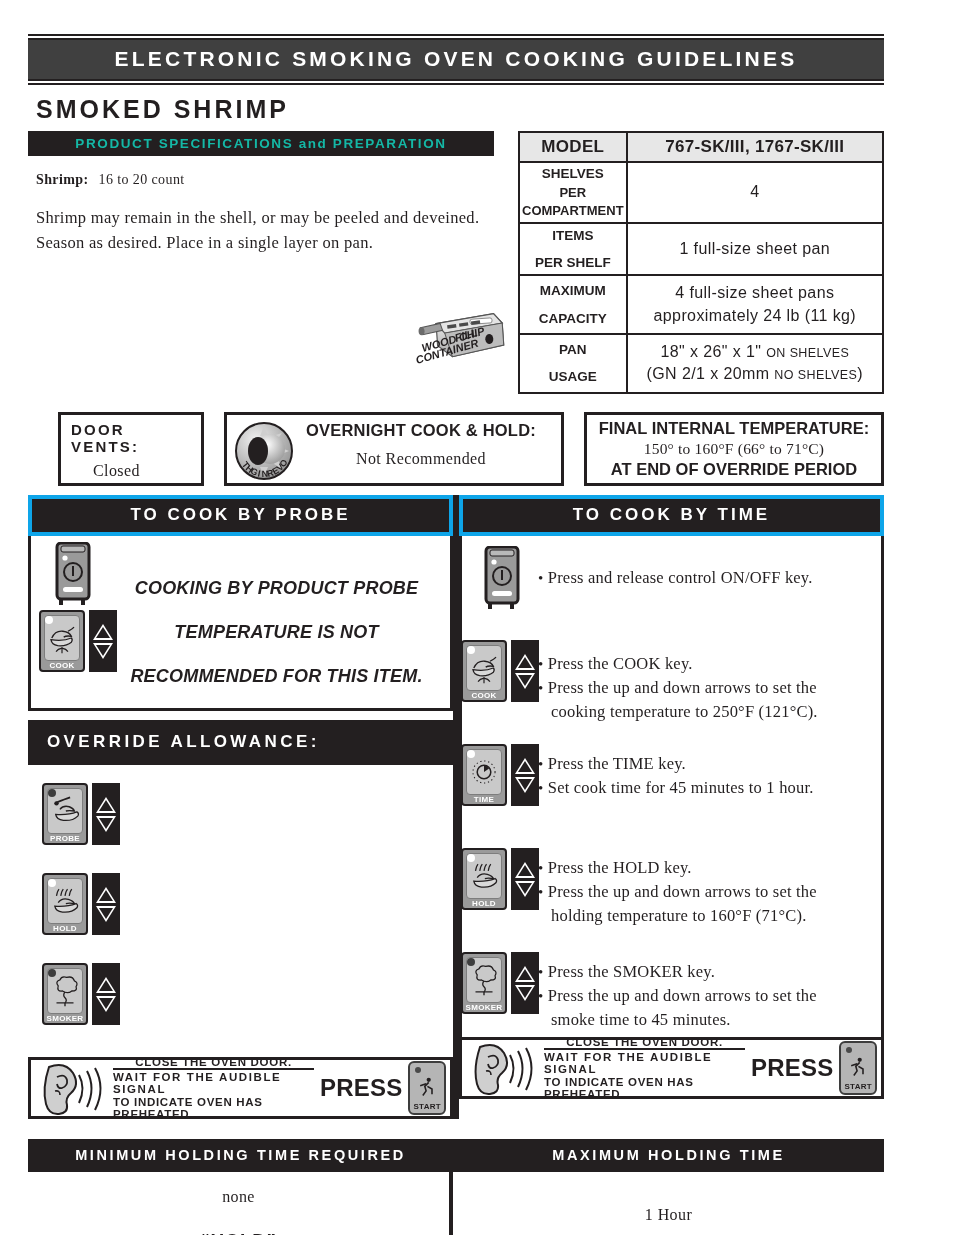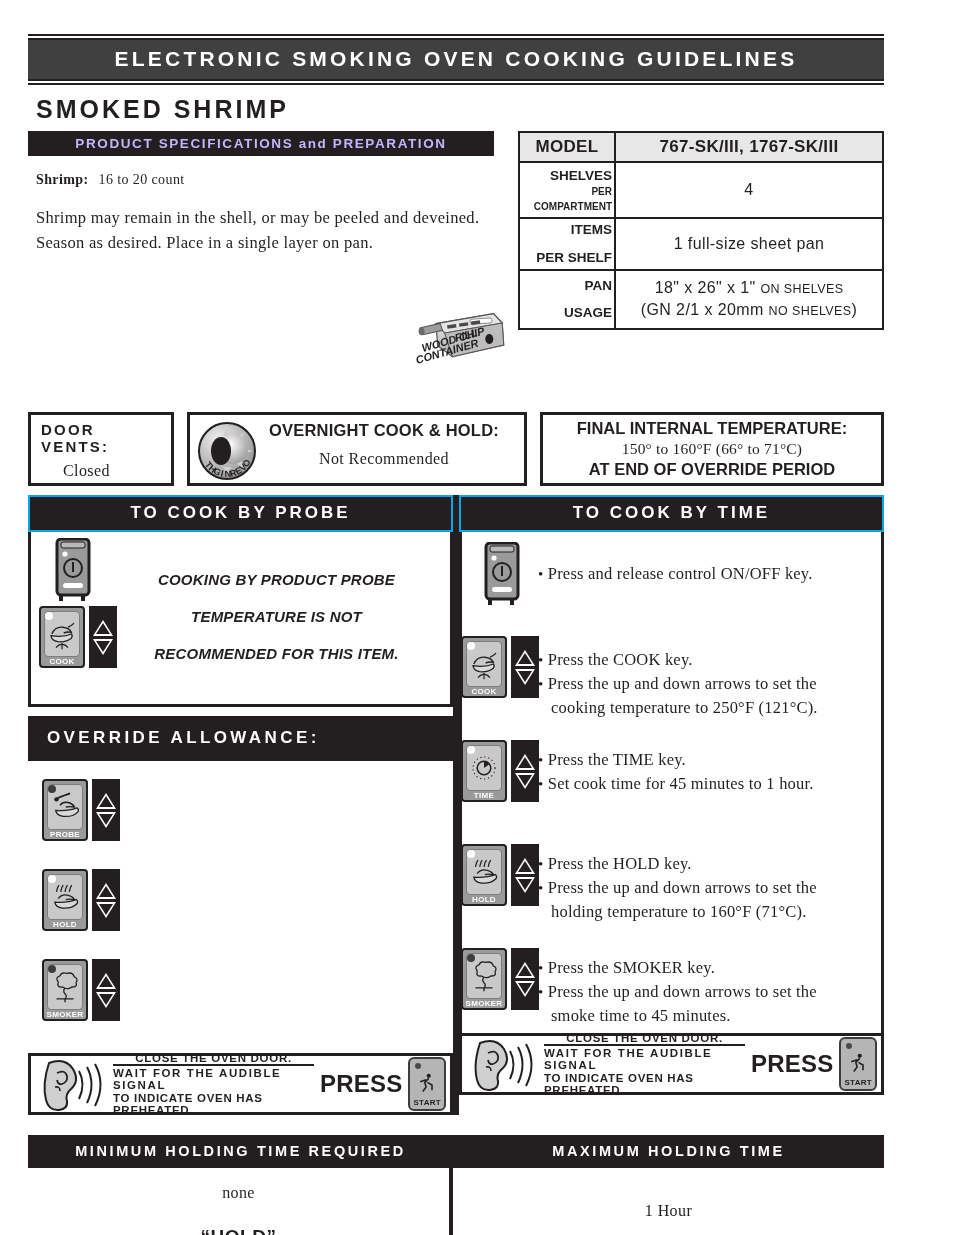--- a/index.html
+++ b/index.html
@@ -33,57 +33,57 @@
     font-weight:bold;
     font-size:25px;
     letter-spacing:3px;
     margin:10px 0 7px 8px;
   }
 
   
   .spec { display:flex; align-items:flex-start; }
   .spec-left { width:466px; }
   .spec-left-head {
-    background:#231f20; color:#c4b5fd;
+    background:#231f20; color:#14b8a6;
     font-family:"Liberation Sans", sans-serif;
     font-weight:bold; font-size:13.5px; letter-spacing:1.6px;
     text-align:center; padding:5px 0 5px 0;
   }
   .spec-left-body { position:relative; height:248px; padding:16px 6px 0 8px; }
   .prep-line { font-size:14px; letter-spacing:.4px; margin-bottom:3px; }
   .prep-line b { font-weight:bold; }
   .prep-para { font-size:16.5px; line-height:1.5; letter-spacing:.3px; margin-top:18px; }
 
   .woodchip { position:absolute; left:383px; top:140px; width:100px; height:80px; }
 
   .spec-right { width:366px; margin-left:24px; }
   table.specs { border-collapse:collapse; width:100%; }
   table.specs td {
     border:2px solid #231f20;
     font-family:"Liberation Sans", sans-serif;
   }
   td.sp-key {
-    width:96px; text-align:right; font-weight:bold; font-size:13.5px;
+    width:96px; text-align:center; font-weight:bold; font-size:13.5px;
     padding:1px 2px; line-height:1.45; background:#fff;
   }
-  td.sp-key .sm { font-size:10px; display:block; }
+  td.sp-key .sm { font-size:13px; display:block; }
   td.sp-key .md { font-size:13.5px; display:block; }
   td.sp-val {
     text-align:center; font-family:"Liberation Serif", serif;
     font-size:16px; padding:6px 4px; line-height:1.4; letter-spacing:.4px;
   }
   td.sp-head {
     background:#e7e7e7; font-weight:bold; font-size:17px; text-align:center;
     padding:4px 0; letter-spacing:.3px;
   }
   td.sp-head.k { width:96px; }
   .smallcap { font-size:12.5px; font-variant:small-caps; letter-spacing:.4px; }
 
   
-  .row3 { display:flex; margin-top:8px; gap:13px; }
+  .row3 { display:flex; margin-top:8px; gap:20px;margin-left:30px; }
   .box { border:3px solid #231f20; background:#fff; }
   .vents { width:146px; height:74px; padding:6px 0 0 10px; }
   .vents .lab {
     font-family:"Liberation Sans", sans-serif; font-weight:bold;
     font-size:15px; letter-spacing:2.2px; line-height:1.15;
   }
   .vents .val { font-size:16px; margin-top:6px; margin-left:22px; letter-spacing:.4px; }
 
   .overnight { width:340px; height:74px; position:relative; }
   .on-logo { position:absolute; left:6px; top:5px; width:62px; height:62px; }
@@ -101,28 +101,28 @@
   
   .methods { display:flex; margin-top:9px; }
   .col-left { width:425px; }
   .col-div { width:6px; background:#231f20; margin:0 0 0 0; }
   .col-right { flex:1; margin-left:0; }
   .sec-head {
     background:#231f20; color:#fff;
     font-family:"Liberation Sans", sans-serif; font-weight:bold;
     font-size:17px; letter-spacing:3px; text-align:center; padding:6px 0 7px 0;
   }
-  .sec-head.inset { border:2px solid #0ea5e9; }
+  .sec-head.inset { border:4px solid #0ea5e9; }
 
   .probe-note-box { border-left:3px solid #231f20; border-right:3px solid #231f20;
     border-bottom:3px solid #231f20; border-top:0; padding:10px 0 10px 0; position:relative;
     height:175px; }
   .probe-note {
     font-family:"Liberation Sans", sans-serif; font-weight:bold; font-style:italic;
-    font-size:15px; text-align:center; line-height:2.45; padding-left:72px; padding-top:20px;
+    font-size:18px; text-align:center; line-height:2.45; padding-left:72px; padding-top:20px;
     letter-spacing:.2px;
   }
   .probe-keys { position:absolute; left:8px; top:6px; }
 
   .ovr-head {
     margin-top:9px;
     background:#231f20; color:#fff; border:3px solid #231f20;
     font-family:"Liberation Sans", sans-serif; font-weight:bold;
     font-size:17px; letter-spacing:3.4px; padding:9px 0 10px 16px;
   }
@@ -287,20 +287,30 @@
             <span class="sm">COMPARTMENT</span>
           </td>
           <td class="sp-val" style="height:56px;">4</td>
         </tr>
         <tr>
           <td class="sp-key">
             <span class="md">ITEMS</span>
             <span class="md" style="margin-top:8px;">PER SHELF</span>
           </td>
           <td class="sp-val" style="height:52px;">1 full-size sheet pan</td>
+        </tr>
+        <tr>
+          <td class="sp-key">
+            <span class="md">MAXIMUM</span>
+            <span class="md" style="margin-top:8px;">CAPACITY</span>
+          </td>
+          <td class="sp-val" style="height:52px;">
+            <div>4 full-size sheet pans</div>
+            <div>approximately 24 lb (11 kg)</div>
+          </td>
         </tr>
         <tr>
           <td class="sp-key">
             <span class="md">PAN</span>
             <span class="md" style="margin-top:8px;">USAGE</span>
           </td>
           <td class="sp-val" style="height:52px;">
             <div>
               <span>18" x 26" x 1"</span>
               <span class="smallcap">ON SHELVES</span>

